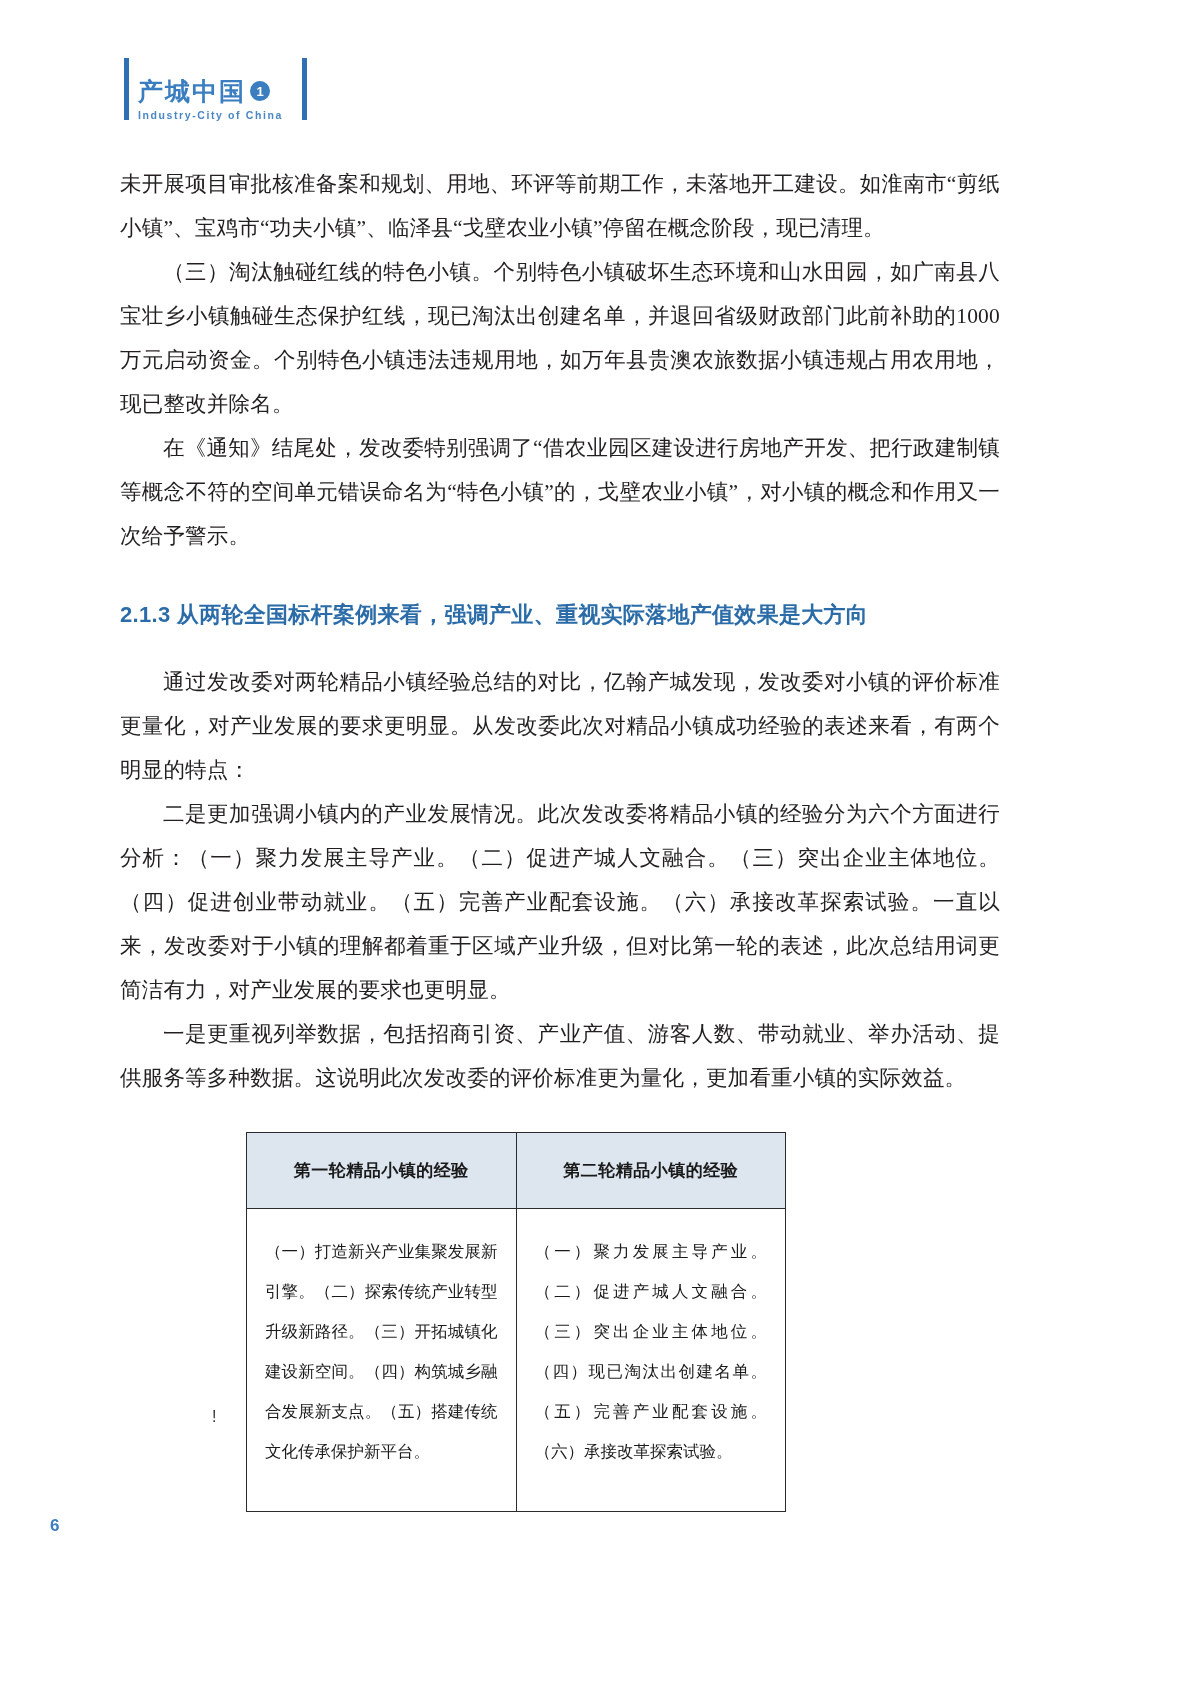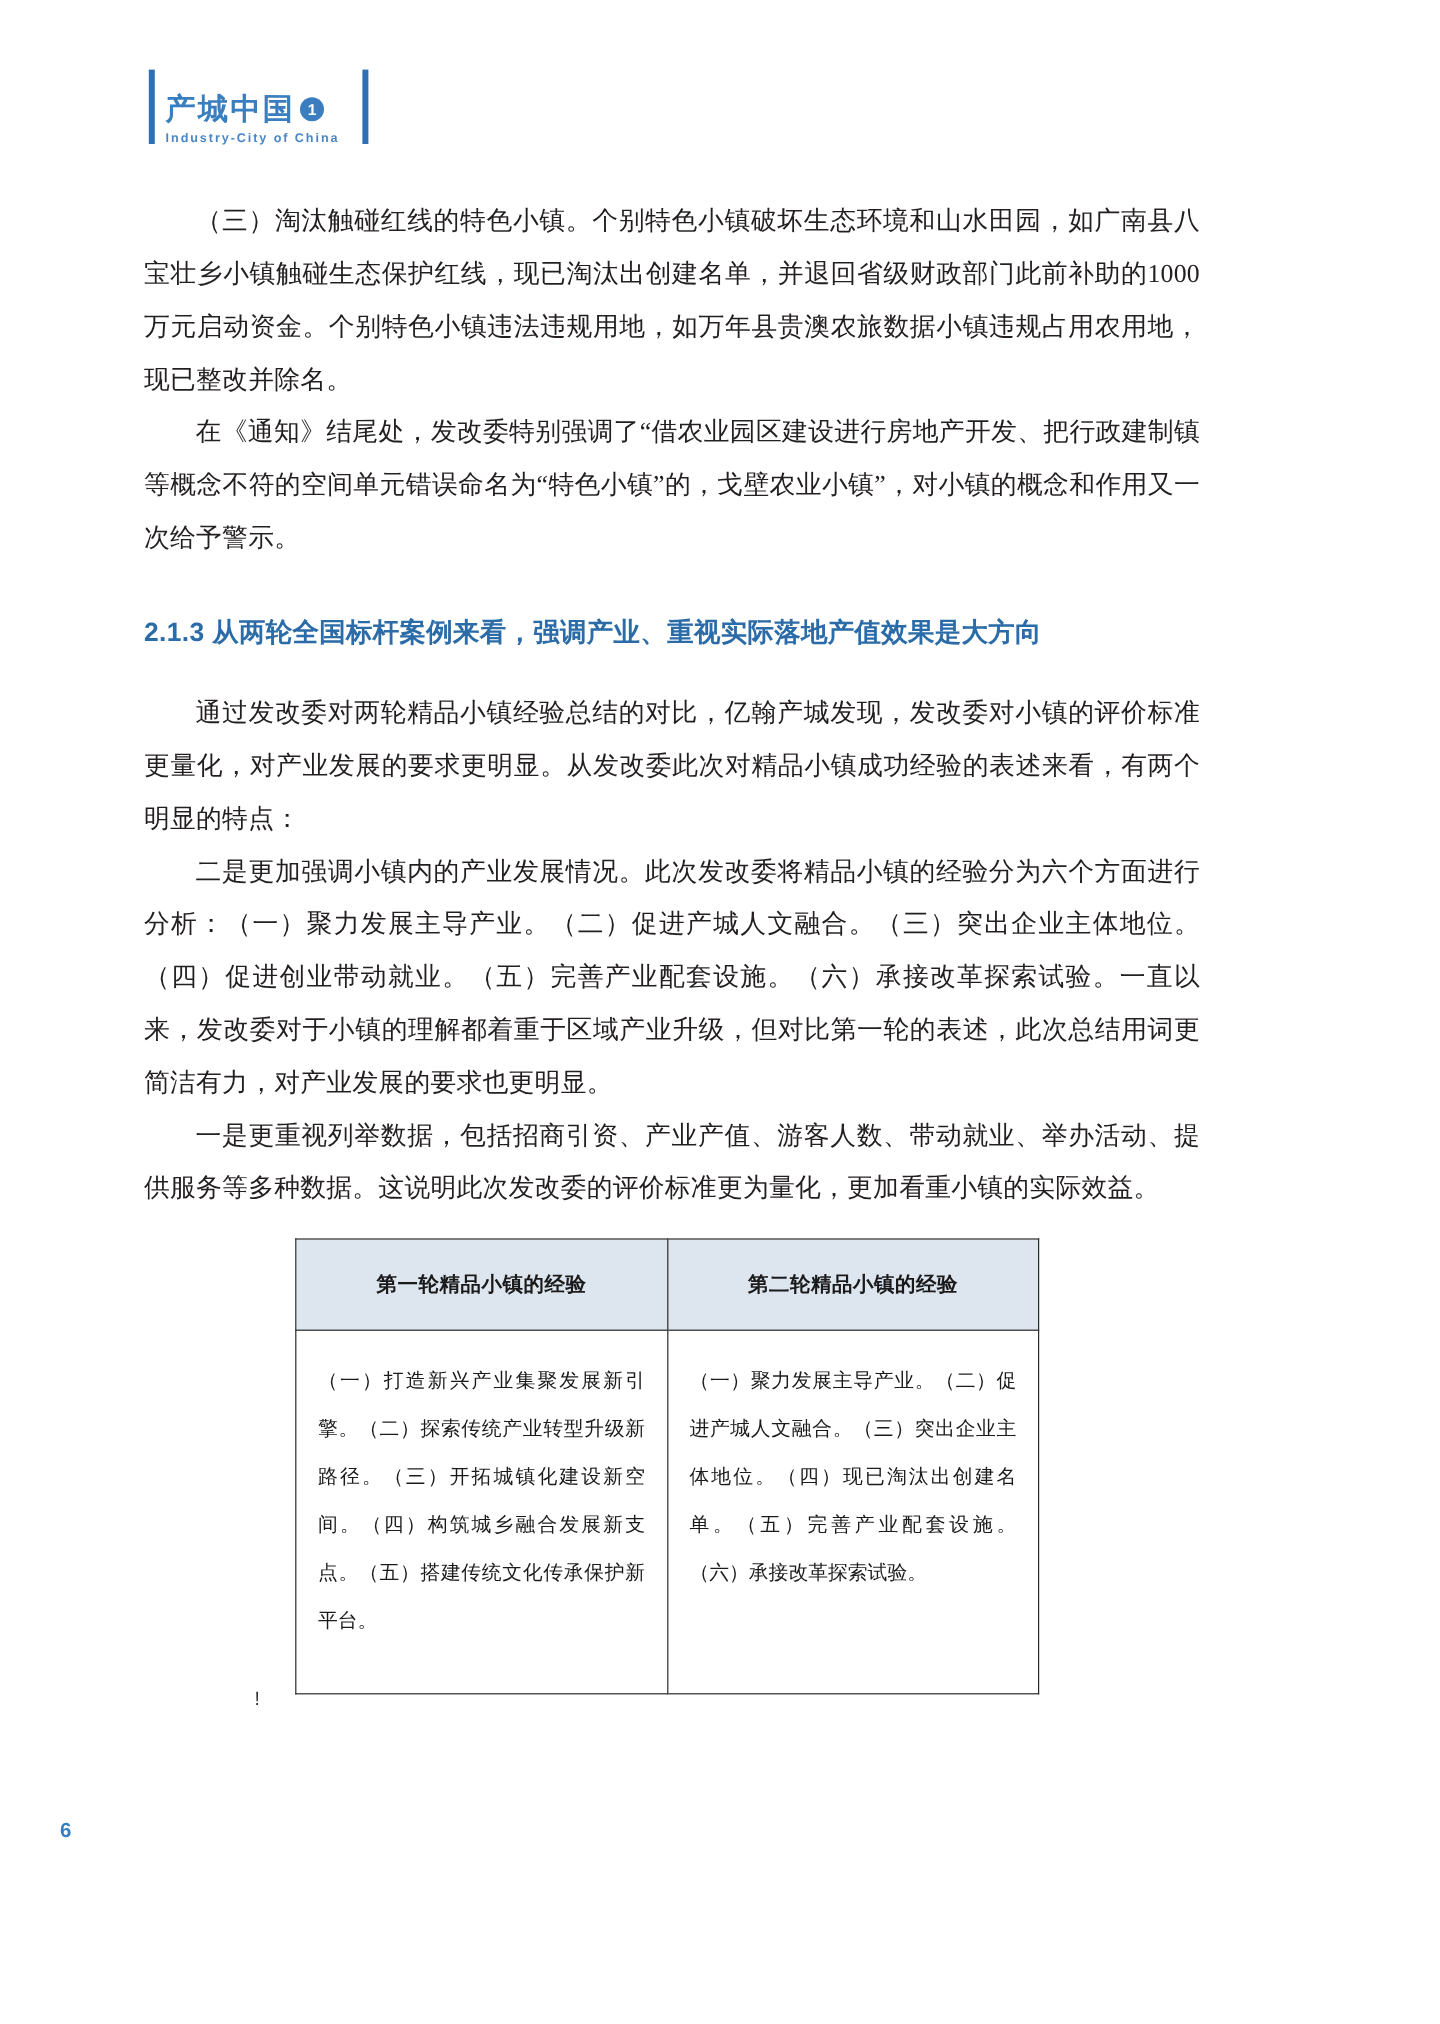--- a/index.html
+++ b/index.html
@@ -97,22 +97,22 @@
     font-family: "Liberation Sans", "DejaVu Sans", sans-serif;
     font-size: 22px;
     font-weight: bold;
     color: #2b6ca8;
     letter-spacing: 0.3px;
     line-height: 30px;
   }
 
   
   .table-wrap {
-    margin: 20px 0 0 126px;
-    width: 620px;
+    margin: 32px 0 0 126px;
+    width: 540px;
   }
   table.cmp {
     border-collapse: collapse;
     width: 100%;
     table-layout: fixed;
     font-family: "Liberation Sans", "DejaVu Sans", sans-serif;
   }
   table.cmp th,
   table.cmp td {
     border: 1px solid #2b2b2b;
@@ -167,20 +167,21 @@
         <span>产城中国</span>
         <span class="logo-badge">1</span>
       </div>
       <div class="logo-en">Industry-City of China</div>
     </div>
     <div class="logo-bar right"></div>
   </div>
 
   <div class="content">
 
+    <p class="body">未开展项目审批核准备案和规划、用地、环评等前期工作，未落地开工建设。如淮南市“剪纸小镇”、宝鸡市“功夫小镇”、临泽县“戈壁农业小镇”停留在概念阶段，现已清理。</p>
     <p class="body indent">（三）淘汰触碰红线的特色小镇。个别特色小镇破坏生态环境和山水田园，如广南县八宝壮乡小镇触碰生态保护红线，现已淘汰出创建名单，并退回省级财政部门此前补助的1000万元启动资金。个别特色小镇违法违规用地，如万年县贵澳农旅数据小镇违规占用农用地，现已整改并除名。</p>
     <p class="body indent">在《通知》结尾处，发改委特别强调了“借农业园区建设进行房地产开发、把行政建制镇等概念不符的空间单元错误命名为“特色小镇”的，戈壁农业小镇”，对小镇的概念和作用又一次给予警示。</p>
 
     <h3 class="heading">2.1.3 从两轮全国标杆案例来看，强调产业、重视实际落地产值效果是大方向</h3>
 
     <p class="body indent">通过发改委对两轮精品小镇经验总结的对比，亿翰产城发现，发改委对小镇的评价标准更量化，对产业发展的要求更明显。从发改委此次对精品小镇成功经验的表述来看，有两个明显的特点：</p>
     <p class="body indent">二是更加强调小镇内的产业发展情况。此次发改委将精品小镇的经验分为六个方面进行分析：（一）聚力发展主导产业。（二）促进产城人文融合。（三）突出企业主体地位。（四）促进创业带动就业。（五）完善产业配套设施。（六）承接改革探索试验。一直以来，发改委对于小镇的理解都着重于区域产业升级，但对比第一轮的表述，此次总结用词更简洁有力，对产业发展的要求也更明显。</p>
     <p class="body indent">一是更重视列举数据，包括招商引资、产业产值、游客人数、带动就业、举办活动、提供服务等多种数据。这说明此次发改委的评价标准更为量化，更加看重小镇的实际效益。</p>
 
     <div class="table-wrap">

